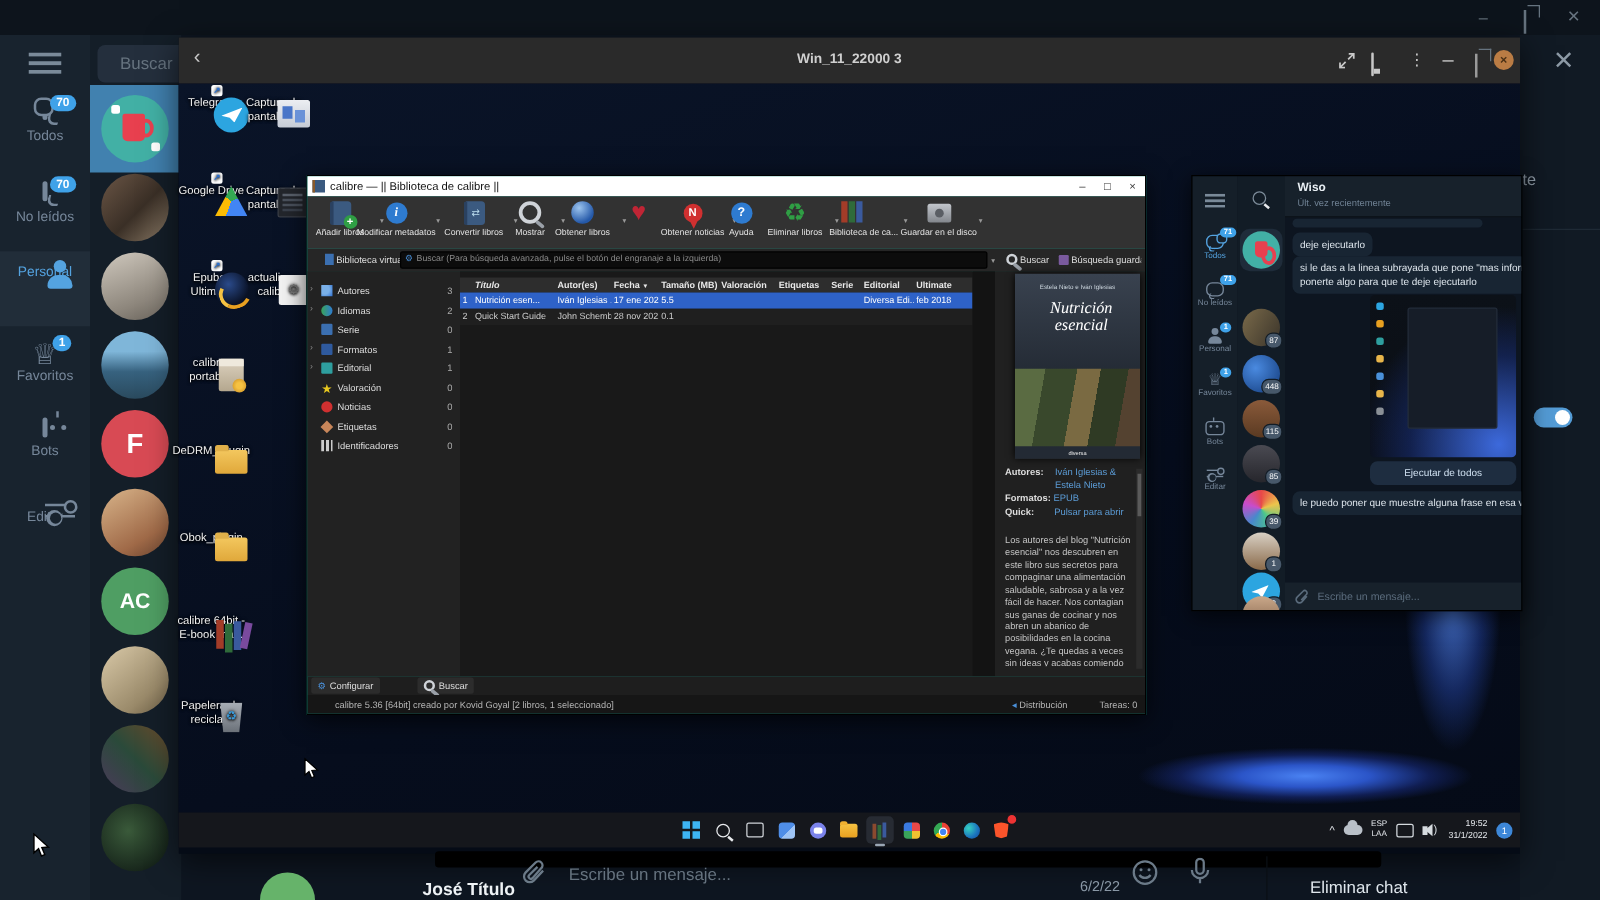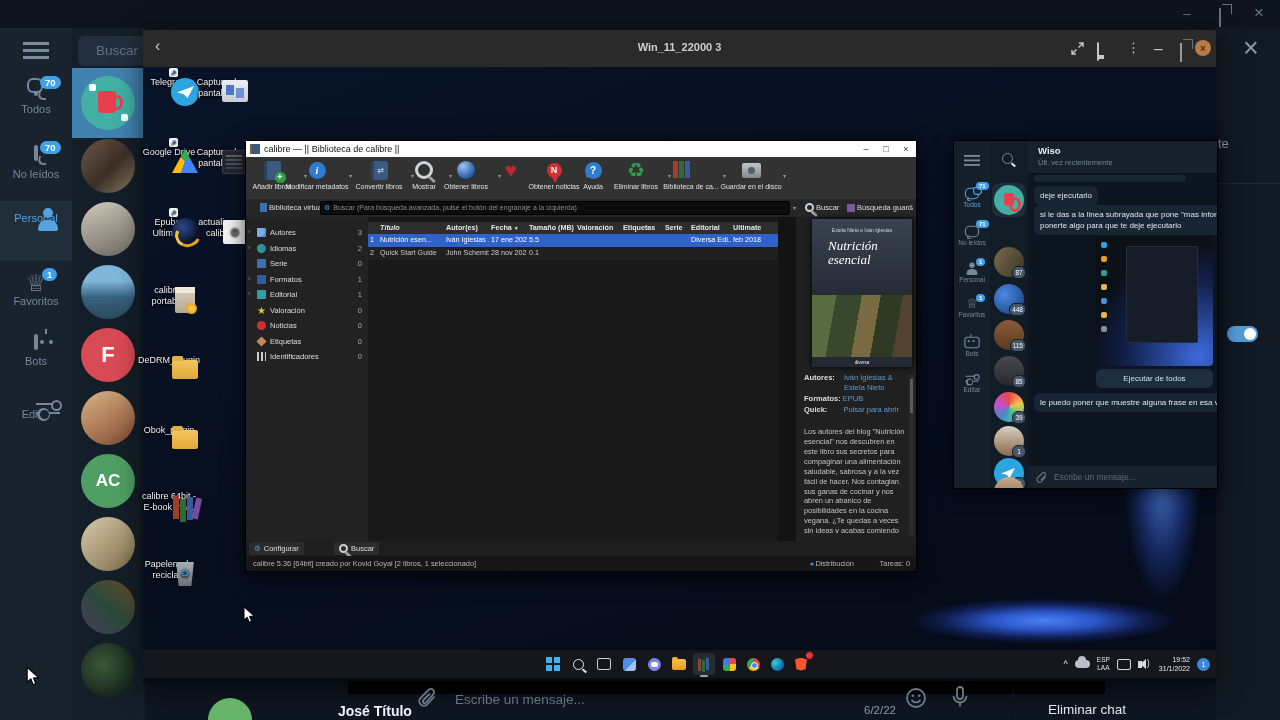--- a/index.html
+++ b/index.html
@@ -526,21 +526,21 @@
             <div></div>
             <div></div>
           </div>
         </div>
 
         <div class="cgap"></div>
 
         <div class="cdet">
           <div class="cover">
             <div style="position:absolute;left:0;top:8px;width:100%;text-align:center;font-size:5px;color:#cdd7df">Estela Nieto e Iván Iglesias</div>
-            <div class="pre" style="position:absolute;left:16px;top:20px;width:100%;font-family:'Liberation Serif',serif;font-style:italic;font-size:13px;line-height:1.1;color:#fff">Nutrición
+            <div class="pre" style="position:absolute;left:3px;top:20px;width:100%;text-align:center;font-family:'Liberation Serif',serif;font-style:italic;font-size:13px;line-height:1.1;color:#fff">Nutrición
 esencial</div>
             <div class="veg"></div>
             <div style="position:absolute;left:0;bottom:2px;width:100%;text-align:center;font-size:4.5px;color:#eee">diversa</div>
           </div>
           <div style="position:absolute;left:8px;top:156px;font-size:7.5px;line-height:1.35">
             <span class="dlabel">Autores:</span>
             <span class="dval pre" style="position:absolute;left:40px;top:0;width:70px">Iván Iglesias &amp;
 Estela Nieto</span>
           </div>
           <div style="position:absolute;left:8px;top:177px;font-size:7.5px">
@@ -560,21 +560,21 @@
         <span class="cfbtn" style="left:3px">
           <span style="color:#4a90d9">⚙</span>
           <span>Configurar</span>
         </span>
         <span class="cfbtn" style="left:88px">
           <span class="cmag" style="width:5px;height:5px;border-width:2px"></span>
           <span>Buscar</span>
         </span>
       </div>
       <div class="a cstat">
-        <span style="margin-left:7px">calibre 5.36 [64bit] creado por Kovid Goyal    [2 libros, 1 seleccionado]</span>
+        <span style="margin-left:22px">calibre 5.36 [64bit] creado por Kovid Goyal    [2 libros, 1 seleccionado]</span>
         <span class="a" style="right:62px;top:0"><span style="color:#4a90d9">◂</span> <span>Distribución</span></span>
         <span class="a" style="right:6px;top:0">Tareas: 0</span>
       </div>
     </div>
 
     <div class="a iw">
       <div class="irail">
         <div class="burger-s" style="margin-top:14px"></div>
         <div class="ifold sel" style="top:44px">
           <div style="height:16px" class="ctr">

